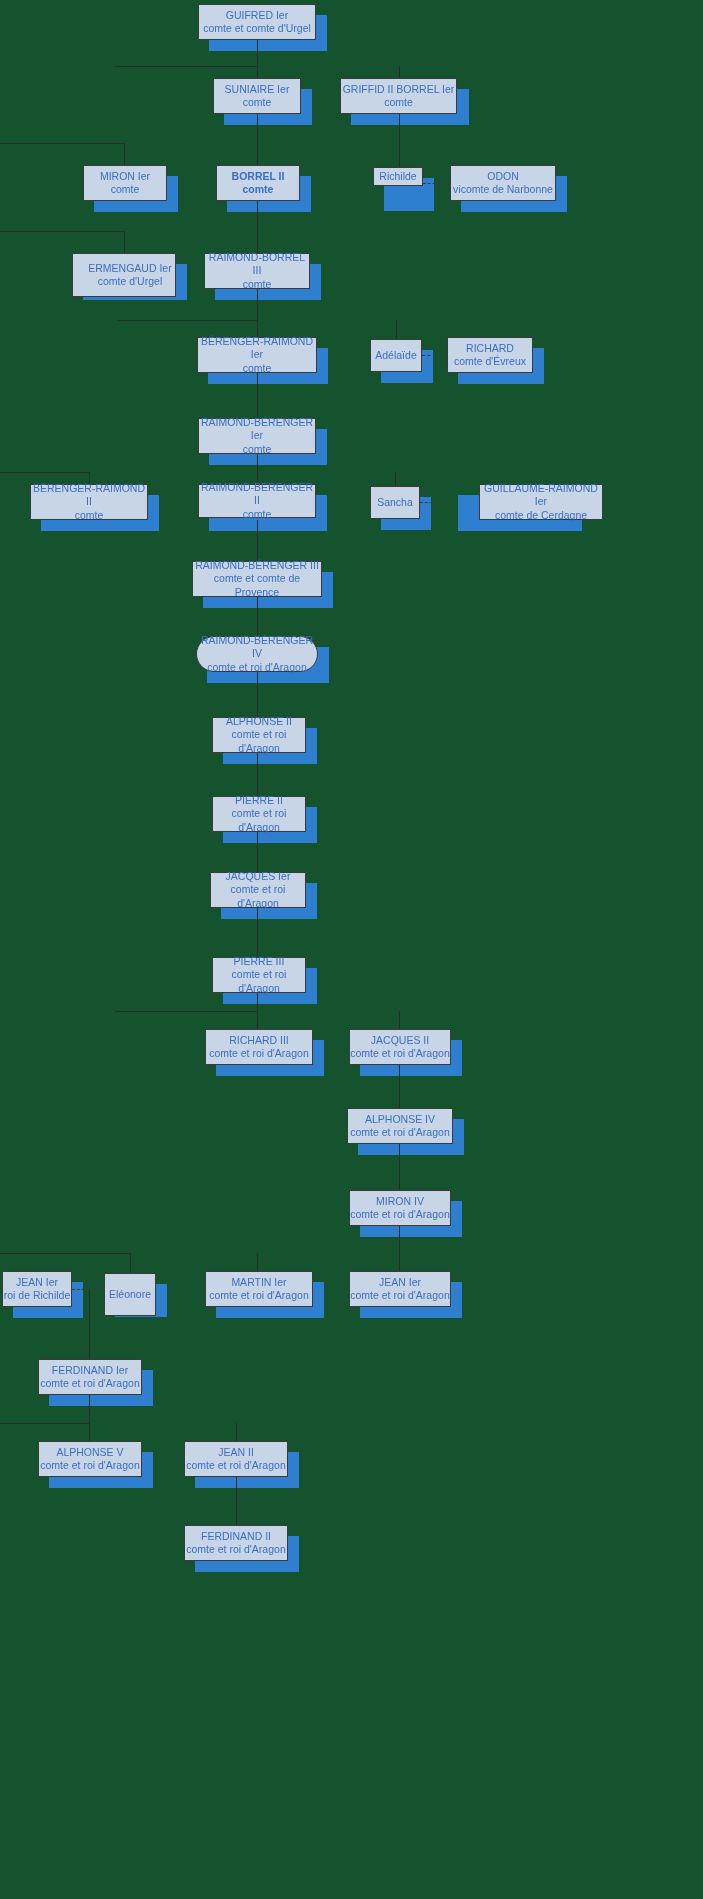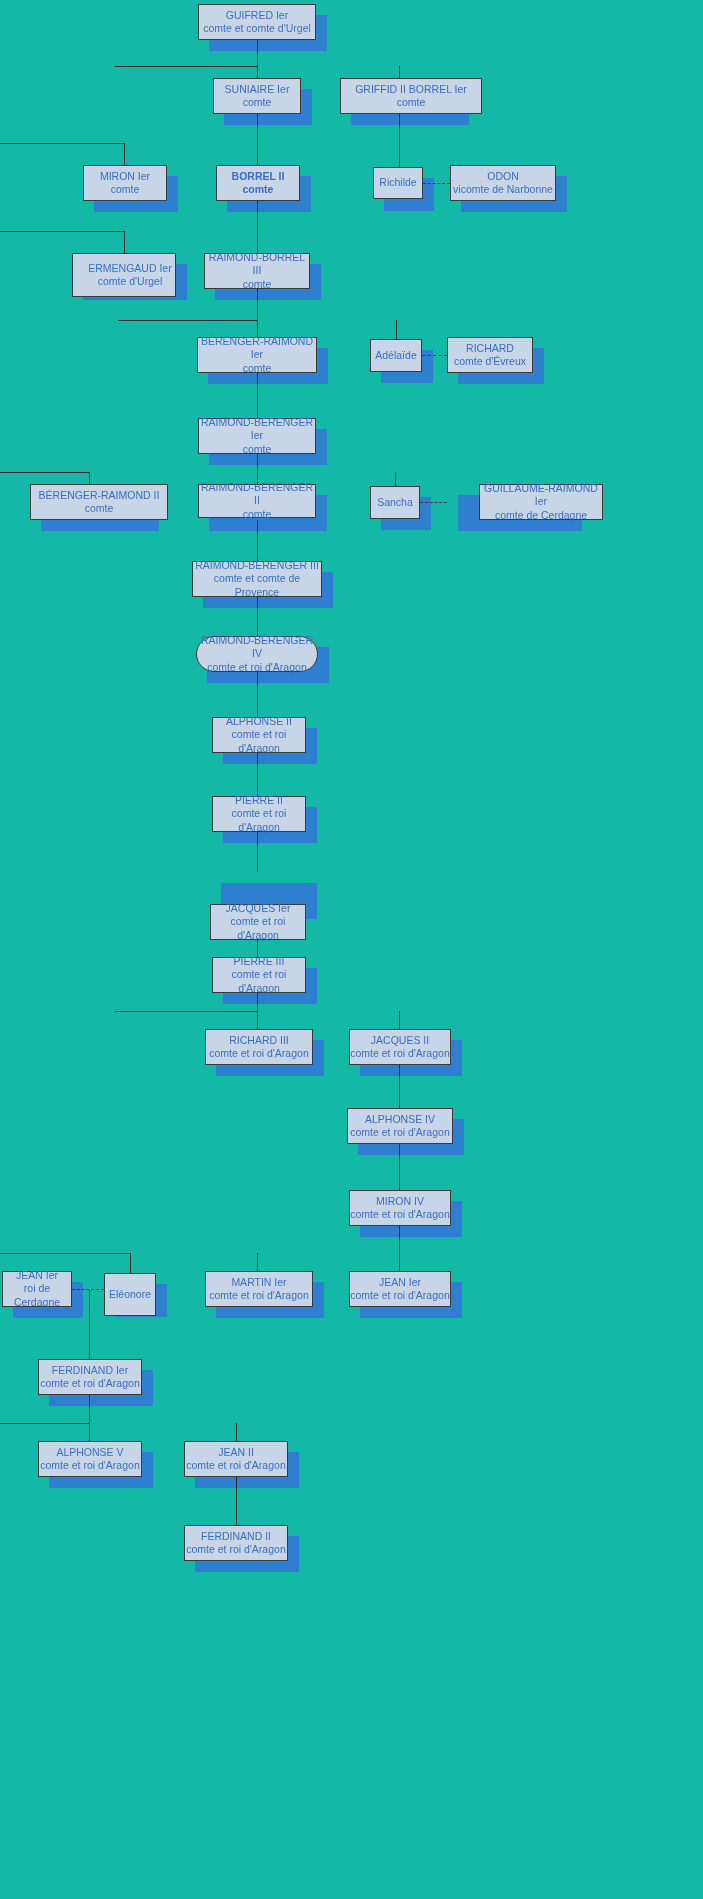--- a/index.html
+++ b/index.html
@@ -1,17 +1,17 @@
 <!DOCTYPE html>
 <html><head>
 <meta charset="utf-8">
 <style>
   html,body{margin:0;padding:0;background:#ffffff;}
   body{font-family:"Liberation Sans",sans-serif;}
-  #chart{position:relative;width:703px;height:1899px;background:#14b8a6;overflow:hidden;}
+  #chart{position:relative;width:703px;height:1899px;background:#14532d;overflow:hidden;}
   .node{position:absolute;box-sizing:border-box;background:#c8d5e6;border:1.5px solid #3a3a3a;
         color:#3a6fc4;display:flex;flex-direction:column;align-items:center;justify-content:center;
         text-align:center;line-height:1.25;z-index:3;}
   .node .l1{font-size:10.5px;}
   .node .l2{font-size:10.5px;}
   .shadow{position:absolute;background:#2f7fd1;z-index:1;}
   .edge{position:absolute;background:#2b2b2b;z-index:2;}
   .edge.h{height:1.4px;}
   .edge.v{width:1.4px;}
   .dashed{position:absolute;height:0;border-top:1.6px dashed #3a3a3a;z-index:2;}
@@ -24,36 +24,36 @@
     <div class="node" style="left: 198px; top: 4px; width: 118px; height: 36px;">
       <div class="l1">GUIFRED Ier</div>
       <div class="l2">comte et comte d'Urgel</div>
     </div>
     <div class="shadow" style="left: 224px; top: 89px; width: 88px; height: 36px;"></div>
     <div class="node" style="left: 213px; top: 78px; width: 88px; height: 36px;">
       <div class="l1">SUNIAIRE Ier</div>
       <div class="l2">comte</div>
     </div>
     <div class="shadow" style="left: 351px; top: 89px; width: 118px; height: 36px;"></div>
-    <div class="node" style="left: 340px; top: 78px; width: 142px; height: 36px;">
+    <div class="node" style="left: 340px; top: 78px; width: 117px; height: 36px;">
       <div class="l1">GRIFFID II BORREL Ier</div>
       <div class="l2">comte</div>
     </div>
     <div class="shadow" style="left: 94px; top: 176px; width: 84px; height: 36px;"></div>
     <div class="node" style="left: 83px; top: 165px; width: 84px; height: 36px;">
       <div class="l1">MIRON Ier</div>
       <div class="l2">comte</div>
     </div>
     <div class="shadow" style="left: 227px; top: 176px; width: 84px; height: 36px;"></div>
     <div class="node" style="left: 216px; top: 165px; width: 84px; height: 36px; font-weight: bold;">
       <div class="l1">BORREL II</div>
       <div class="l2">comte</div>
     </div>
     <div class="shadow" style="left: 384px; top: 178px; width: 50px; height: 33px;"></div>
-    <div class="node" style="left: 373px; top: 167px; width: 50px; height: 32px;">
+    <div class="node" style="left: 373px; top: 167px; width: 50px; height: 19px;">
       <div class="l1">Richilde</div>
     </div>
     <div class="shadow" style="left: 461px; top: 176px; width: 106px; height: 36px;"></div>
     <div class="node" style="left: 450px; top: 165px; width: 106px; height: 36px;">
       <div class="l1">ODON</div>
       <div class="l2">vicomte de Narbonne</div>
     </div>
     <div class="shadow" style="left: 83px; top: 264px; width: 104px; height: 36px;"></div>
     <div class="node" style="left: 72px; top: 253px; width: 104px; height: 44px; padding-left: 12px;">
       <div class="l1">ERMENGAUD Ier</div>
@@ -77,21 +77,21 @@
     <div class="node" style="left: 447px; top: 337px; width: 86px; height: 36px;">
       <div class="l1">RICHARD</div>
       <div class="l2">comte d'Évreux</div>
     </div>
     <div class="shadow" style="left: 209px; top: 429px; width: 118px; height: 36px;"></div>
     <div class="node" style="left: 198px; top: 418px; width: 118px; height: 36px;">
       <div class="l1">RAIMOND-BÉRENGER Ier</div>
       <div class="l2">comte</div>
     </div>
     <div class="shadow" style="left: 41px; top: 495px; width: 118px; height: 36px;"></div>
-    <div class="node" style="left: 30px; top: 484px; width: 138px; height: 36px;">
+    <div class="node" style="left: 30px; top: 484px; width: 118px; height: 36px;">
       <div class="l1">BÉRENGER-RAIMOND II</div>
       <div class="l2">comte</div>
     </div>
     <div class="shadow" style="left: 209px; top: 495px; width: 118px; height: 36px;"></div>
     <div class="node" style="left: 198px; top: 484px; width: 118px; height: 34px;">
       <div class="l1">RAIMOND-BÉRENGER II</div>
       <div class="l2">comte</div>
     </div>
     <div class="shadow" style="left: 381px; top: 497px; width: 50px; height: 33px;"></div>
     <div class="node" style="left: 370px; top: 486px; width: 50px; height: 33px;">
@@ -116,21 +116,21 @@
     <div class="node" style="left: 212px; top: 717px; width: 94px; height: 36px;">
       <div class="l1">ALPHONSE II</div>
       <div class="l2">comte et roi d'Aragon</div>
     </div>
     <div class="shadow" style="left: 223px; top: 807px; width: 94px; height: 36px;"></div>
     <div class="node" style="left: 212px; top: 796px; width: 94px; height: 36px;">
       <div class="l1">PIERRE II</div>
       <div class="l2">comte et roi d'Aragon</div>
     </div>
     <div class="shadow" style="left: 221px; top: 883px; width: 96px; height: 36px;"></div>
-    <div class="node" style="left: 210px; top: 872px; width: 96px; height: 36px; margin-top: 32px;">
+    <div class="node" style="left: 210px; top: 872px; width: 96px; height: 36px;">
       <div class="l1">JACQUES Ier</div>
       <div class="l2">comte et roi d'Aragon</div>
     </div>
     <div class="shadow" style="left: 223px; top: 968px; width: 94px; height: 36px;"></div>
     <div class="node" style="left: 212px; top: 957px; width: 94px; height: 36px;">
       <div class="l1">PIERRE III</div>
       <div class="l2">comte et roi d'Aragon</div>
     </div>
     <div class="shadow" style="left: 216px; top: 1040px; width: 108px; height: 36px;"></div>
     <div class="node" style="left: 205px; top: 1029px; width: 108px; height: 36px;">
@@ -148,21 +148,21 @@
       <div class="l2">comte et roi d'Aragon</div>
     </div>
     <div class="shadow" style="left: 360px; top: 1201px; width: 102px; height: 36px;"></div>
     <div class="node" style="left: 349px; top: 1190px; width: 102px; height: 36px;">
       <div class="l1">MIRON IV</div>
       <div class="l2">comte et roi d'Aragon</div>
     </div>
     <div class="shadow" style="left: 13px; top: 1282px; width: 70px; height: 36px;"></div>
     <div class="node" style="left: 2px; top: 1271px; width: 70px; height: 36px;">
       <div class="l1">JEAN Ier</div>
-      <div class="l2">roi de Cerdagne</div>
+      <div class="l2">roi de Richilde</div>
     </div>
     <div class="shadow" style="left: 115px; top: 1284px; width: 52px; height: 33px;"></div>
     <div class="node" style="left: 104px; top: 1273px; width: 52px; height: 43px;">
       <div class="l1">Eléonore</div>
     </div>
     <div class="shadow" style="left: 216px; top: 1282px; width: 108px; height: 36px;"></div>
     <div class="node" style="left: 205px; top: 1271px; width: 108px; height: 36px;">
       <div class="l1">MARTIN Ier</div>
       <div class="l2">comte et roi d'Aragon</div>
     </div>

